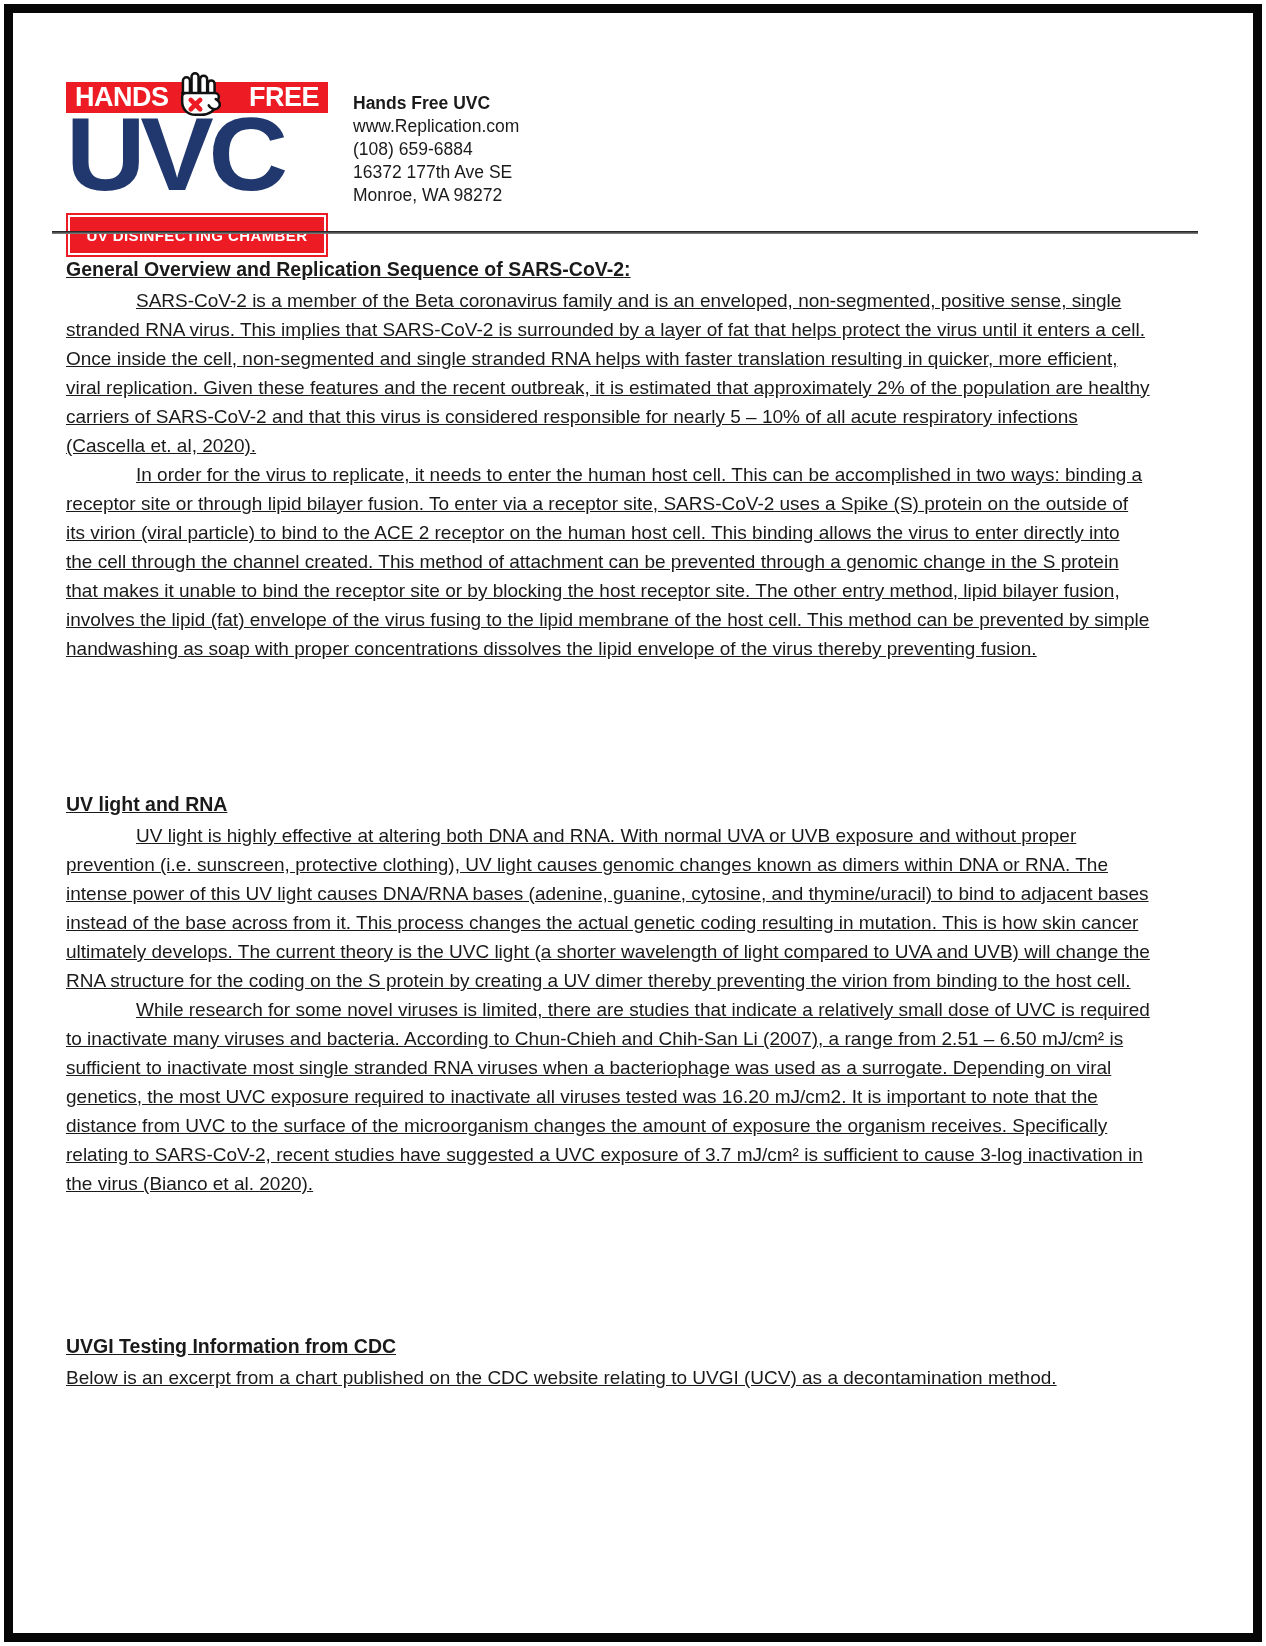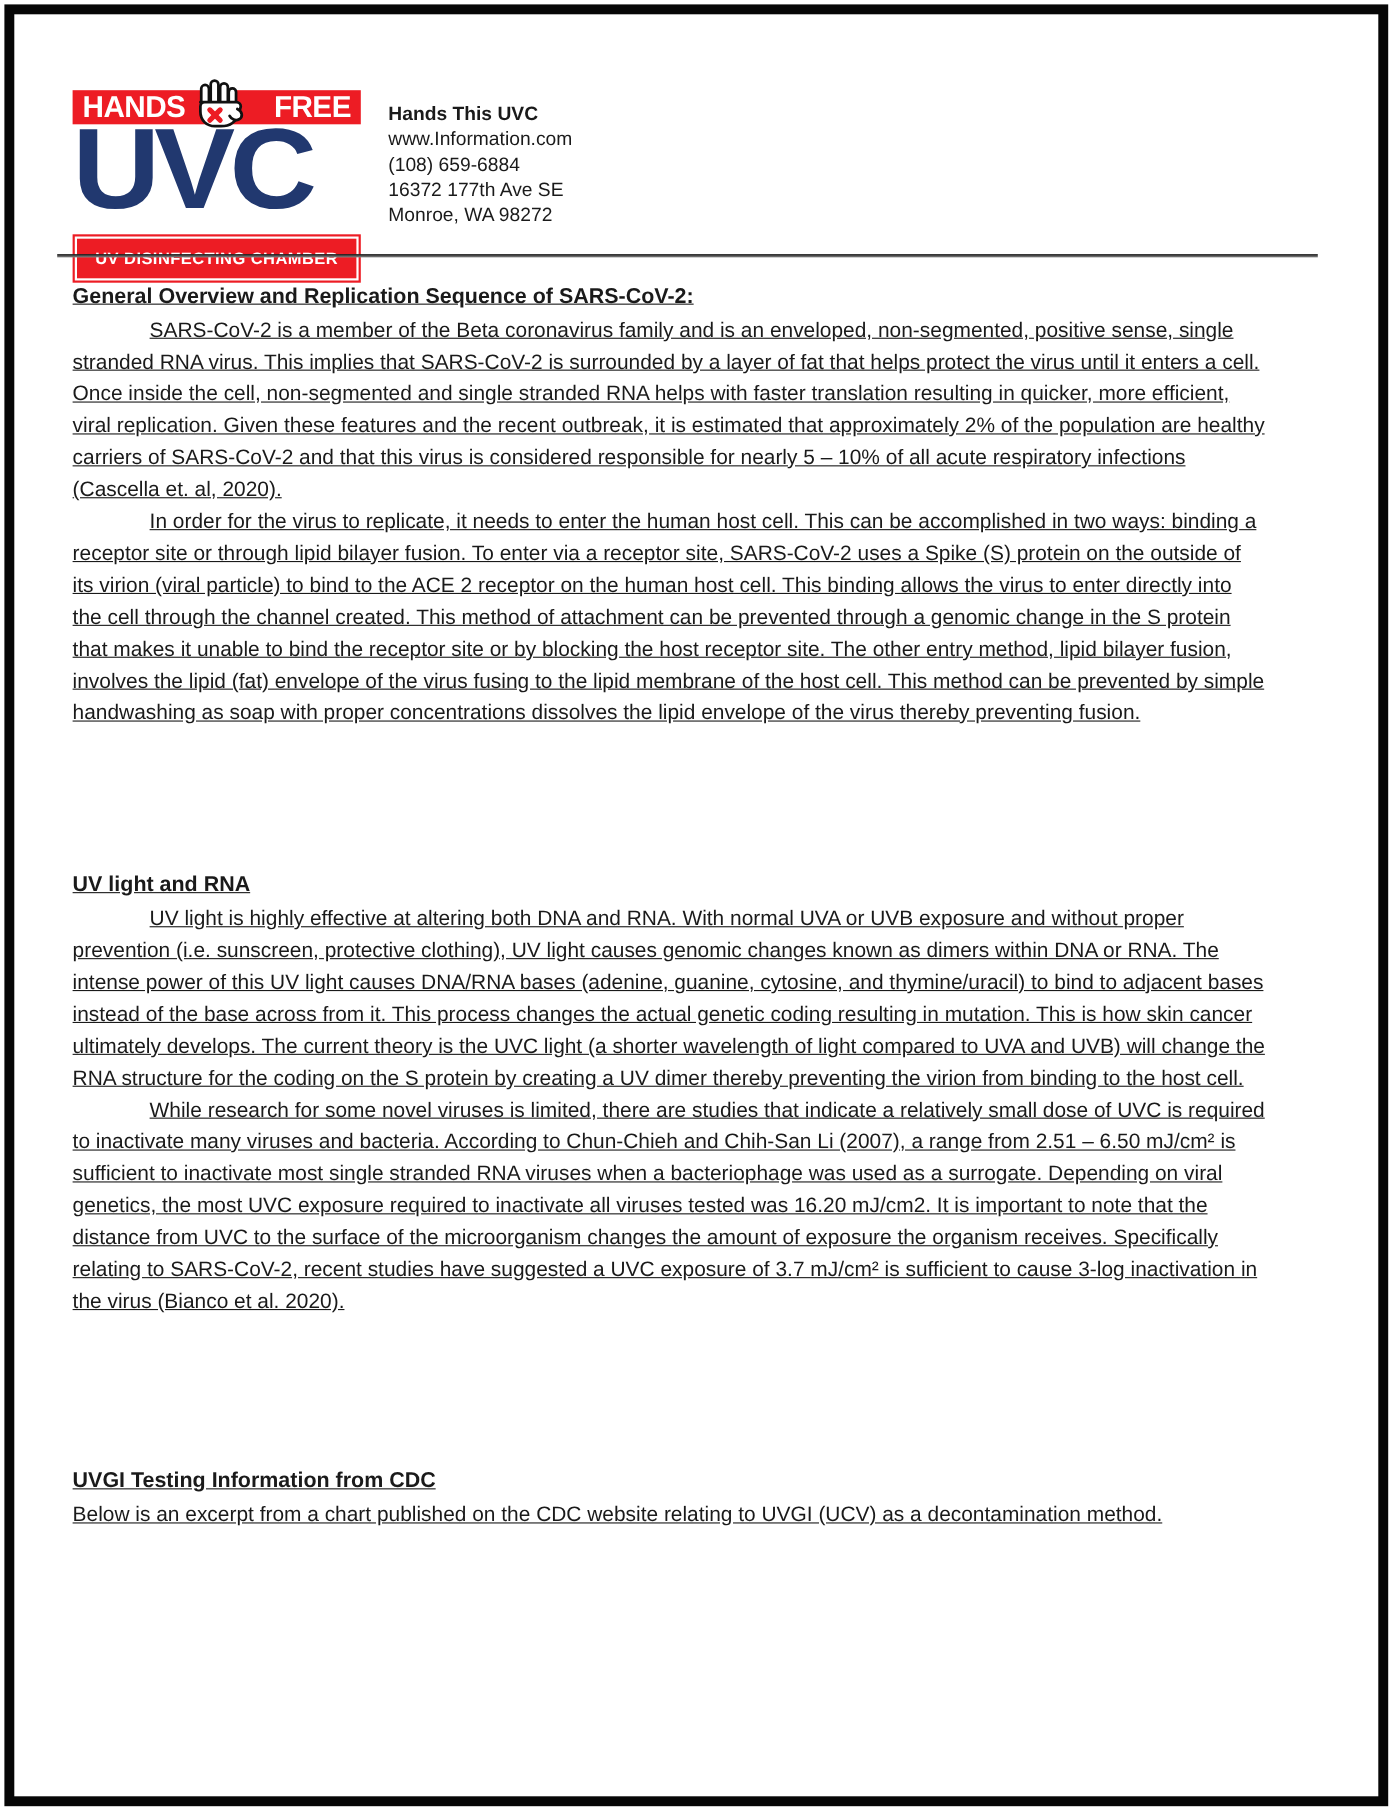--- a/index.html
+++ b/index.html
@@ -92,22 +92,22 @@
         </span>
         <span class="word">FREE</span>
       </div>
       <div class="uvc">UVC</div>
       <div class="banner bottom">
         <span>UV DISINFECTING CHAMBER</span>
       </div>
     </div>
 
     <div class="contact">
-      <div class="company">Hands This UVC</div>
-      <div>www.Information.com</div>
+      <div class="company">Hands Free UVC</div>
+      <div>www.Replication.com</div>
       <div>(108) 659-6884</div>
       <div>16372 177th Ave SE</div>
       <div>Monroe, WA 98272</div>
     </div>
   </div>
 
   <div class="rule"></div>
 
   <div class="doc">
 

